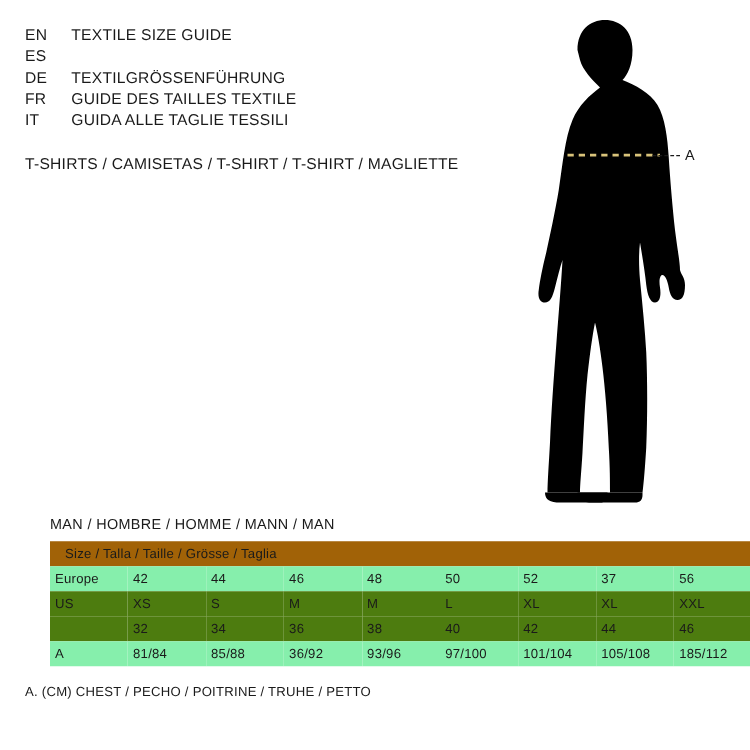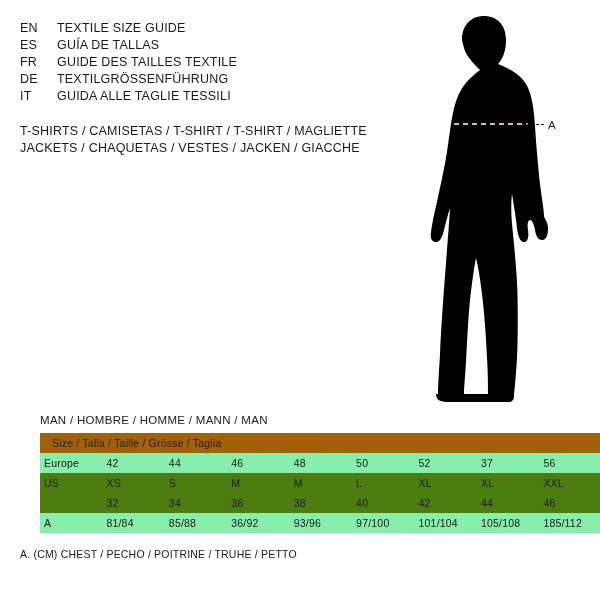--- a/index.html
+++ b/index.html
@@ -141,39 +141,37 @@
 
 <div class="page">
 
   <div class="lang-block">
     <div class="lang-row">
       <span class="lang-code">EN</span>
       <span class="lang-text">Textile size guide</span>
     </div>
     <div class="lang-row">
       <span class="lang-code">ES</span>
-      <span class="lang-text">Guía de tallas</span>
+    </div>
+    <div class="lang-row">
+      <span class="lang-code">DE</span>
+      <span class="lang-text">Textilgrößenführung</span>
     </div>
     <div class="lang-row">
       <span class="lang-code">FR</span>
       <span class="lang-text">Guide des tailles textile</span>
     </div>
     <div class="lang-row">
-      <span class="lang-code">DE</span>
-      <span class="lang-text">Textilgrößenführung</span>
-    </div>
-    <div class="lang-row">
       <span class="lang-code">IT</span>
       <span class="lang-text">Guida alle taglie tessili</span>
     </div>
   </div>
 
   <div class="garment-block">
     <div class="garment-line">T-shirts / Camisetas / T-shirt / T-shirt / Magliette</div>
-    <div class="garment-line">Jackets / Chaquetas / Vestes / Jacken / Giacche</div>
   </div>
 
   <div class="figure-wrap">
     <svg class="figure-svg" width="190" height="390" viewBox="0 0 190 390" xmlns="http://www.w3.org/2000/svg">
       <path fill="#000000" d="
         M66,26
         C66,10 76,2 88,2
         C100,2 110,10 110,26
         C110,38 106,46 102,50
         C112,54 124,60 130,70

